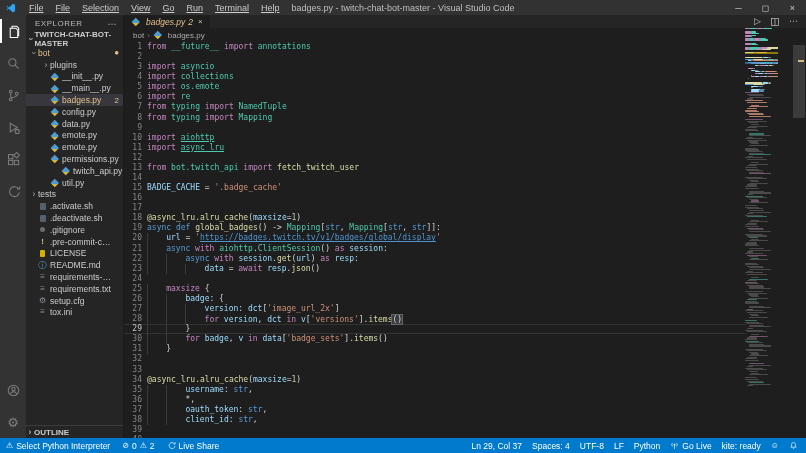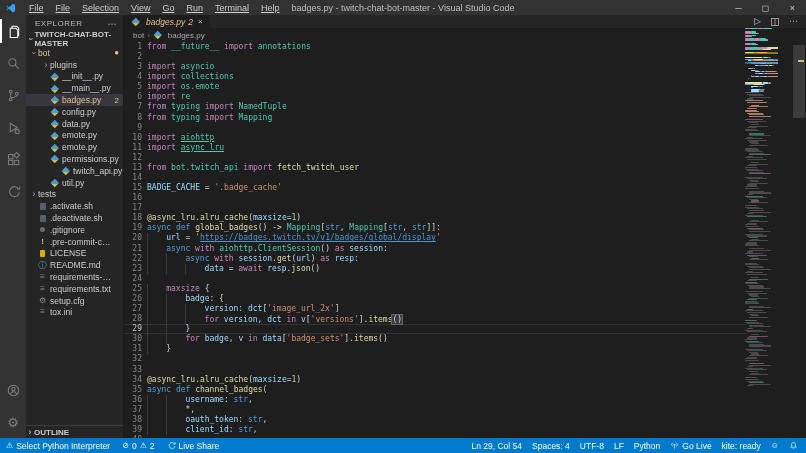--- a/index.html
+++ b/index.html
@@ -430,21 +430,20 @@
             <div class="line"><span class="indent"></span><span class="tk-k">maxsize</span><span class="tk-p"> {</span></div>
             <div class="line"><span class="indent"></span><span class="indent"></span><span class="tk-v">badge</span><span class="tk-p">: {</span></div>
             <div class="line"><span class="indent"></span><span class="indent"></span><span class="indent"></span><span class="tk-v">version</span><span class="tk-p">: </span><span class="tk-v">dct</span><span class="tk-p">[</span><span class="tk-s">'image_url_2x'</span><span class="tk-p">]</span></div>
             <div class="line"><span class="indent"></span><span class="indent"></span><span class="indent"></span><span class="tk-k">for </span><span class="tk-v">version</span><span class="tk-p">, </span><span class="tk-v">dct</span><span class="tk-k"> in </span><span class="tk-v">v</span><span class="tk-p">[</span><span class="tk-s">'versions'</span><span class="tk-p">].</span><span class="tk-f">items</span><span class="tk-b">()</span><span class="cursor-caret"></span></div>
             <div class="line"><span class="indent"></span><span class="indent"></span><span class="tk-p">}</span></div>
             <div class="line"><span class="indent"></span><span class="indent"></span><span class="tk-k">for </span><span class="tk-v">badge</span><span class="tk-p">, </span><span class="tk-v">v</span><span class="tk-k"> in </span><span class="tk-v">data</span><span class="tk-p">[</span><span class="tk-s">'badge_sets'</span><span class="tk-p">].</span><span class="tk-f">items</span><span class="tk-p">()</span></div>
             <div class="line"><span class="indent"></span><span class="tk-p">}</span></div>
             <div class="line"></div>
             <div class="line"></div>
             <div class="line"><span class="tk-f">@async_lru.alru_cache</span><span class="tk-p">(</span><span class="tk-v">maxsize</span><span class="tk-p">=</span><span class="tk-n">1</span><span class="tk-p">)</span></div>
-            <div class="line"><span class="tk-d">async def </span><span class="tk-f">channel_badges</span><span class="tk-p">(</span></div>
             <div class="line"><span class="indent"></span><span class="indent"></span><span class="tk-v">username</span><span class="tk-p">: </span><span class="tk-d">str</span><span class="tk-p">,</span></div>
             <div class="line"><span class="indent"></span><span class="indent"></span><span class="tk-p">*,</span></div>
             <div class="line"><span class="indent"></span><span class="indent"></span><span class="tk-v">oauth_token</span><span class="tk-p">: </span><span class="tk-d">str</span><span class="tk-p">,</span></div>
             <div class="line"><span class="indent"></span><span class="indent"></span><span class="tk-v">client_id</span><span class="tk-p">: </span><span class="tk-d">str</span><span class="tk-p">,</span></div>
           </div>
       </div>
 
       <div class="minimap" id="minimap">
           <div class="mm-line"><span class="mm-seg" style="width: 4px; background: rgb(197, 134, 192);"></span><span class="mm-seg" style="width: 8px; background: rgb(78, 201, 176);"></span><span class="mm-seg" style="width: 6.4px; background: rgb(197, 134, 192);"></span><span class="mm-seg" style="width: 8.8px; background: rgb(78, 201, 176);"></span></div>
           <div class="mm-line"></div>
@@ -696,21 +695,21 @@
         <div class="st-item">
           <svg viewBox="0 0 16 16">
             <path d="M13.5 5.2A5.3 5.3 0 1 0 14.3 9"></path>
             <path d="M14.6 2.4v3h-3"></path>
           </svg>
           <span>Live Share</span>
         </div>
       </div>
     <div class="st-group-right" id="status-right">
         <div class="st-item">
-          <span>Ln 29, Col 54</span>
+          <span>Ln 29, Col 37</span>
         </div>
         <div class="st-item">
           <span>Spaces: 4</span>
         </div>
         <div class="st-item">
           <span>UTF-8</span>
         </div>
         <div class="st-item">
           <span>LF</span>
         </div>

